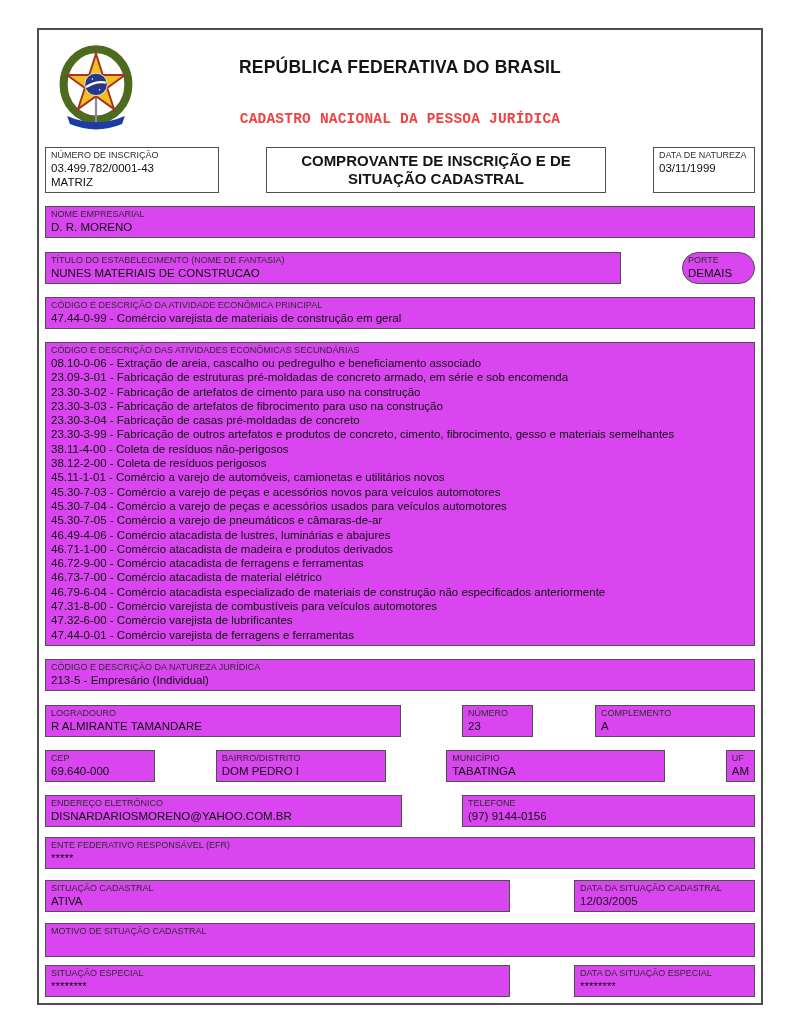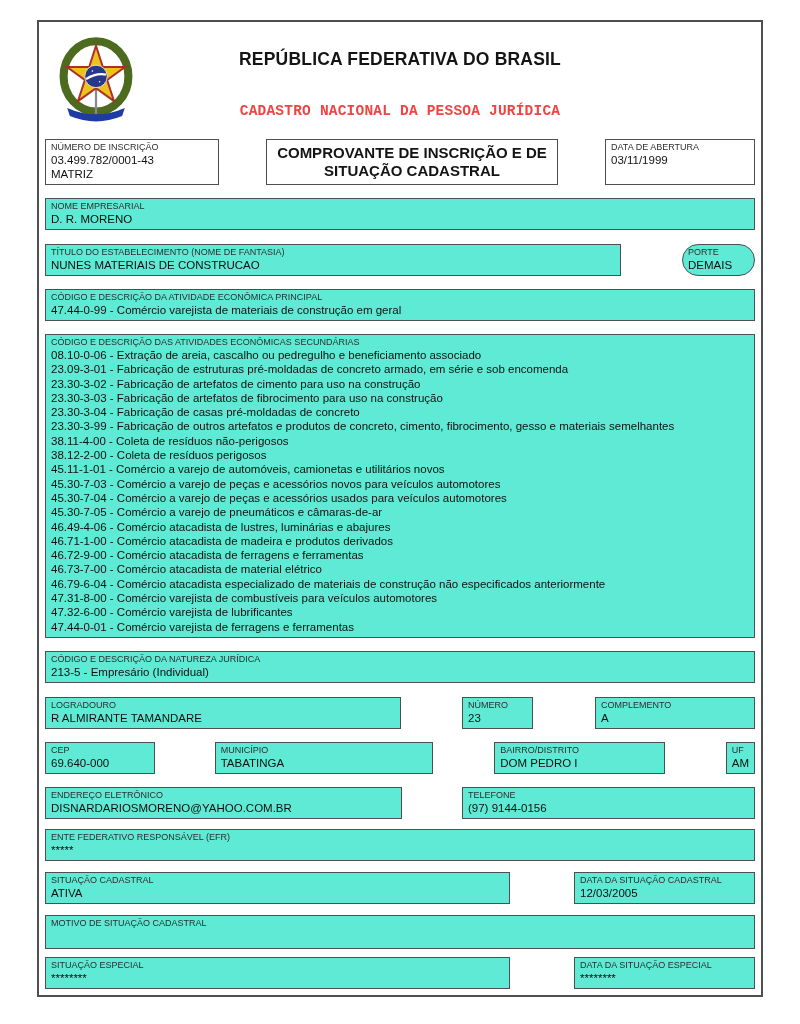--- a/index.html
+++ b/index.html
@@ -6,21 +6,21 @@
   html, body {
     width: 800px;
     background: #ffffff;
     font-family: "Liberation Sans", sans-serif;
     color: #1a1a1a;
   }
   .page { width: 800px; height: 1024px; background: #fff; position: relative; }
 
   .doc {
     position: absolute;
-    left: 37px; top: 20px;
+    left: 37px; top: 28px;
     width: 726px; height: 977px;
     border: 2px solid #4f4f4f;
     background: #fff;
     padding: 6px;
   }
 
   
   .doc-header { position: relative; height: 109px; }
   .logo { position: absolute; left: 6px; top: 6px; width: 90px; height: 92px; }
   .header-title-1 {
@@ -29,35 +29,35 @@
   }
   .header-title-2 {
     text-align: center; font-weight: bold; font-size: 14.5px;
     margin-top: 33px; letter-spacing: 0.2px; color: #ef4444; font-family: Liberation Mono, monospace;
   }
 
   
   .fbox {
     border: 1px solid #4f4f4f;
     padding: 2px 5px 3px 5px;
-    background: #5eead4;
+    background: #d946ef;
     min-height: 32px;
   }
   .flabel { font-size: 9px; color: #2e2e2e; line-height: 11px; white-space: nowrap; }
   .fvalue { font-size: 11.5px; font-weight: normal; color: #101010; line-height: 14px; white-space: nowrap; }
 
   .row { display: flex; gap: 48px; }
 
   
   .row-inscricao { margin-top: 2px; height: 46px; }
   .row-inscricao .cell { border: 1px solid #4f4f4f; height: 46px; padding: 2px 5px; }
   .row-inscricao .cell + .cell { margin-left: -1px; }
   .cell-num { width: 174px; }
   .cell-title {
-    width: 292px; display: flex; align-items: center; justify-content: center;
+    width: 340px; display: flex; align-items: center; justify-content: center;
     text-align: center; font-weight: bold; font-size: 15px; line-height: 18px;
     padding: 0 10px; color: #141414;
   }
   .cell-abertura { flex: 1; }
 
   .mt13 { margin-top: 13px; }
   .mt14 { margin-top: 14px; }
   .mt11 { margin-top: 11px; }
   .mt10 { margin-top: 10px; }
   .mt8  { margin-top: 8px; }
@@ -103,21 +103,21 @@
     </div>
 
     <div class="row row-inscricao">
       <div class="cell cell-num">
         <div class="flabel">NÚMERO DE INSCRIÇÃO</div>
         <div class="fvalue">03.499.782/0001-43</div>
         <div class="fvalue">MATRIZ</div>
       </div>
       <div class="cell cell-title">COMPROVANTE DE INSCRIÇÃO E DE SITUAÇÃO CADASTRAL</div>
       <div class="cell cell-abertura">
-        <div class="flabel">DATA DE ABERTURA</div>
+        <div class="flabel">DATA DE NATUREZA</div>
         <div class="fvalue">03/11/1999</div>
       </div>
     </div>
 
     <div class="fbox mt13">
       <div class="flabel">NOME EMPRESARIAL</div>
       <div class="fvalue">D. R. MORENO</div>
     </div>
 
     <div class="row mt14">
@@ -180,27 +180,27 @@
         <div class="flabel">COMPLEMENTO</div>
         <div class="fvalue">A</div>
       </div>
     </div>
 
     <div class="row mt13">
       <div class="fbox w-cep">
         <div class="flabel">CEP</div>
         <div class="fvalue">69.640-000</div>
       </div>
+      <div class="fbox w-bairro">
+        <div class="flabel">BAIRRO/DISTRITO</div>
+        <div class="fvalue">DOM PEDRO I</div>
+      </div>
       <div class="fbox w-municipio">
         <div class="flabel">MUNICÍPIO</div>
         <div class="fvalue">TABATINGA</div>
-      </div>
-      <div class="fbox w-bairro">
-        <div class="flabel">BAIRRO/DISTRITO</div>
-        <div class="fvalue">DOM PEDRO I</div>
       </div>
       <div class="fbox w-uf">
         <div class="flabel">UF</div>
         <div class="fvalue">AM</div>
       </div>
     </div>
 
     <div class="row mt13">
       <div class="fbox w-email">
         <div class="flabel">ENDEREÇO ELETRÔNICO</div>

